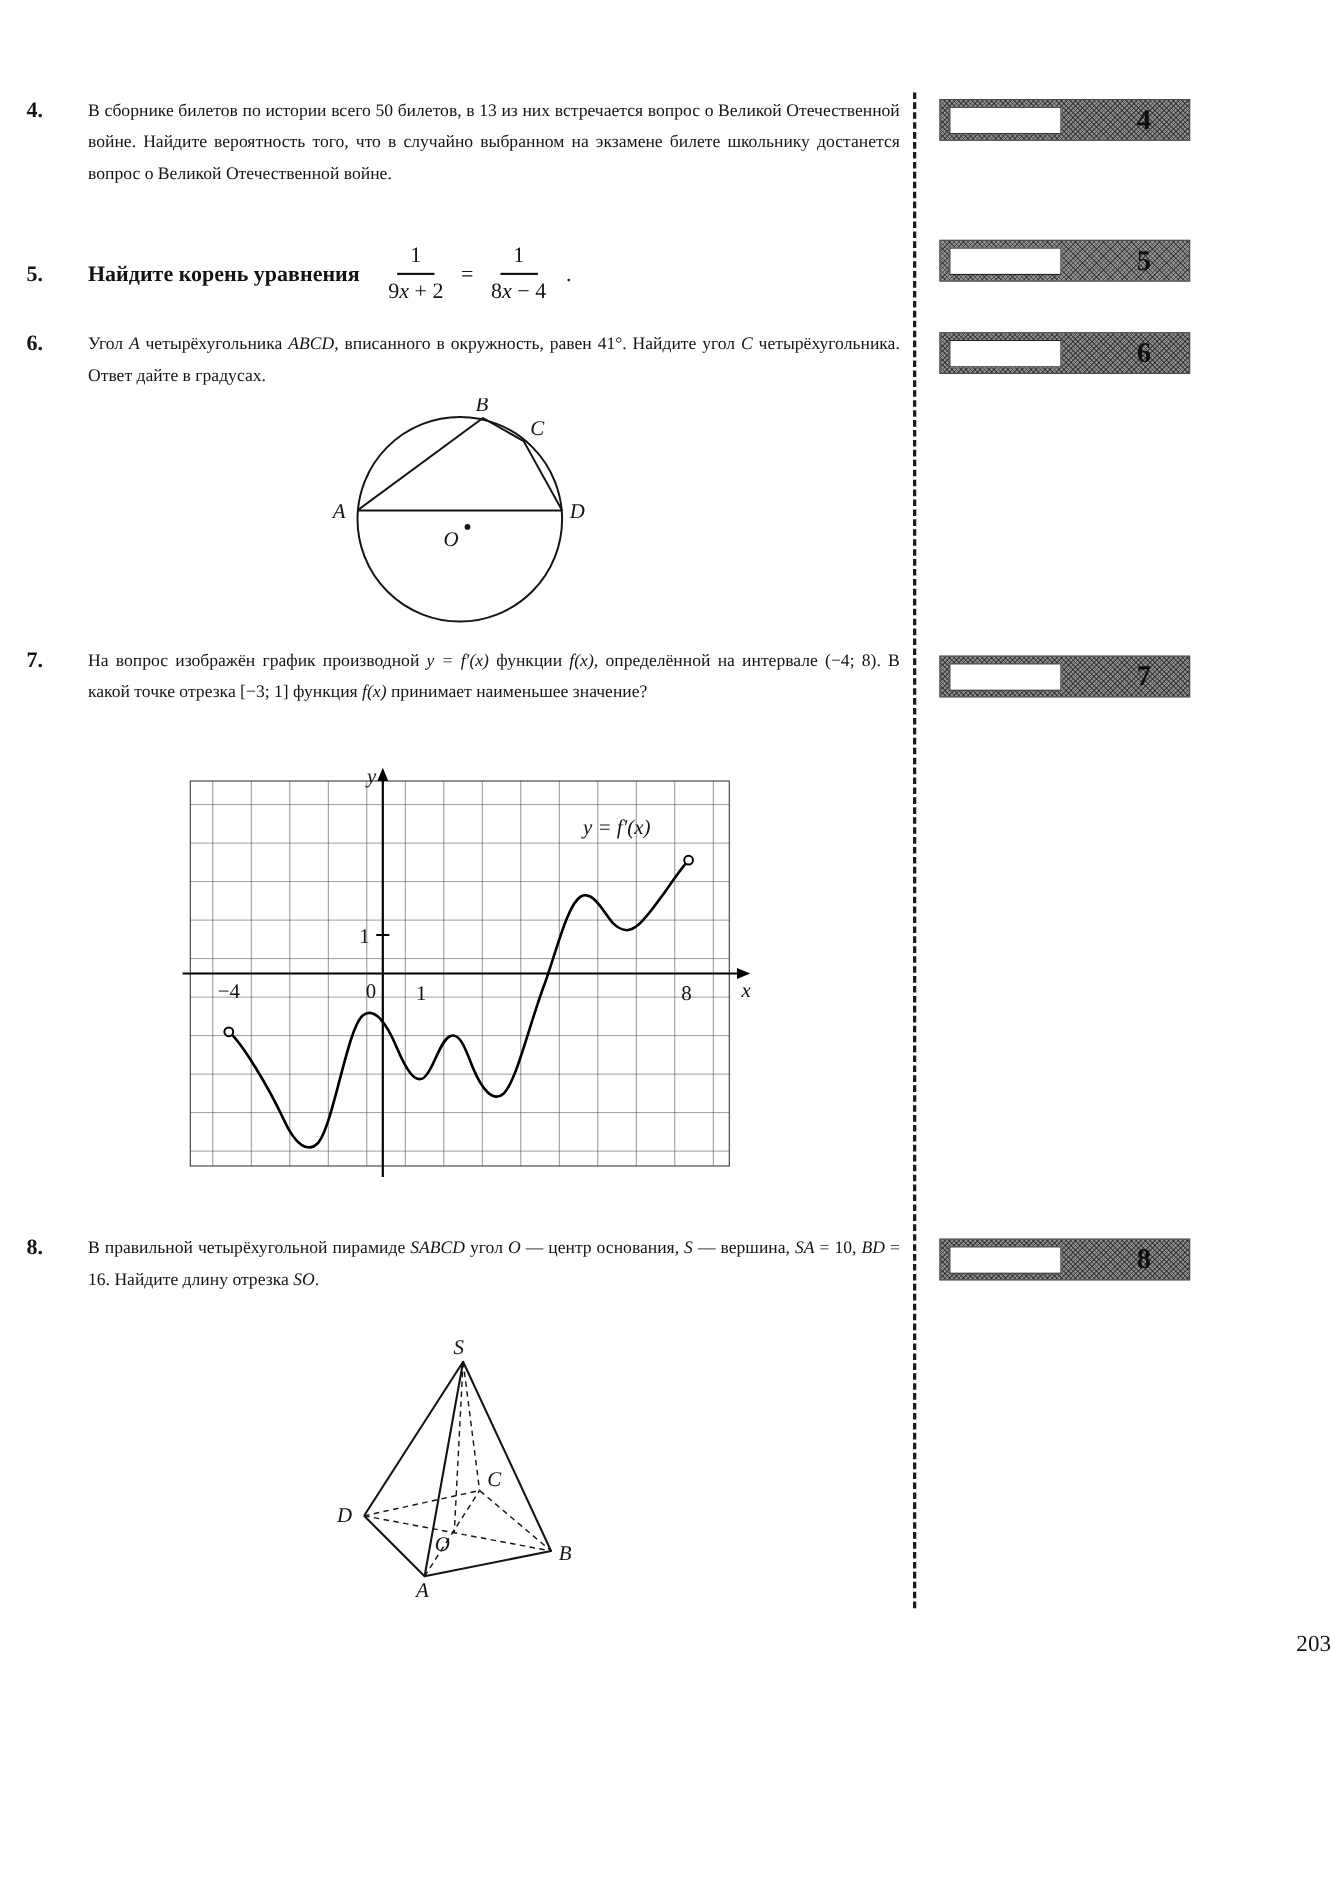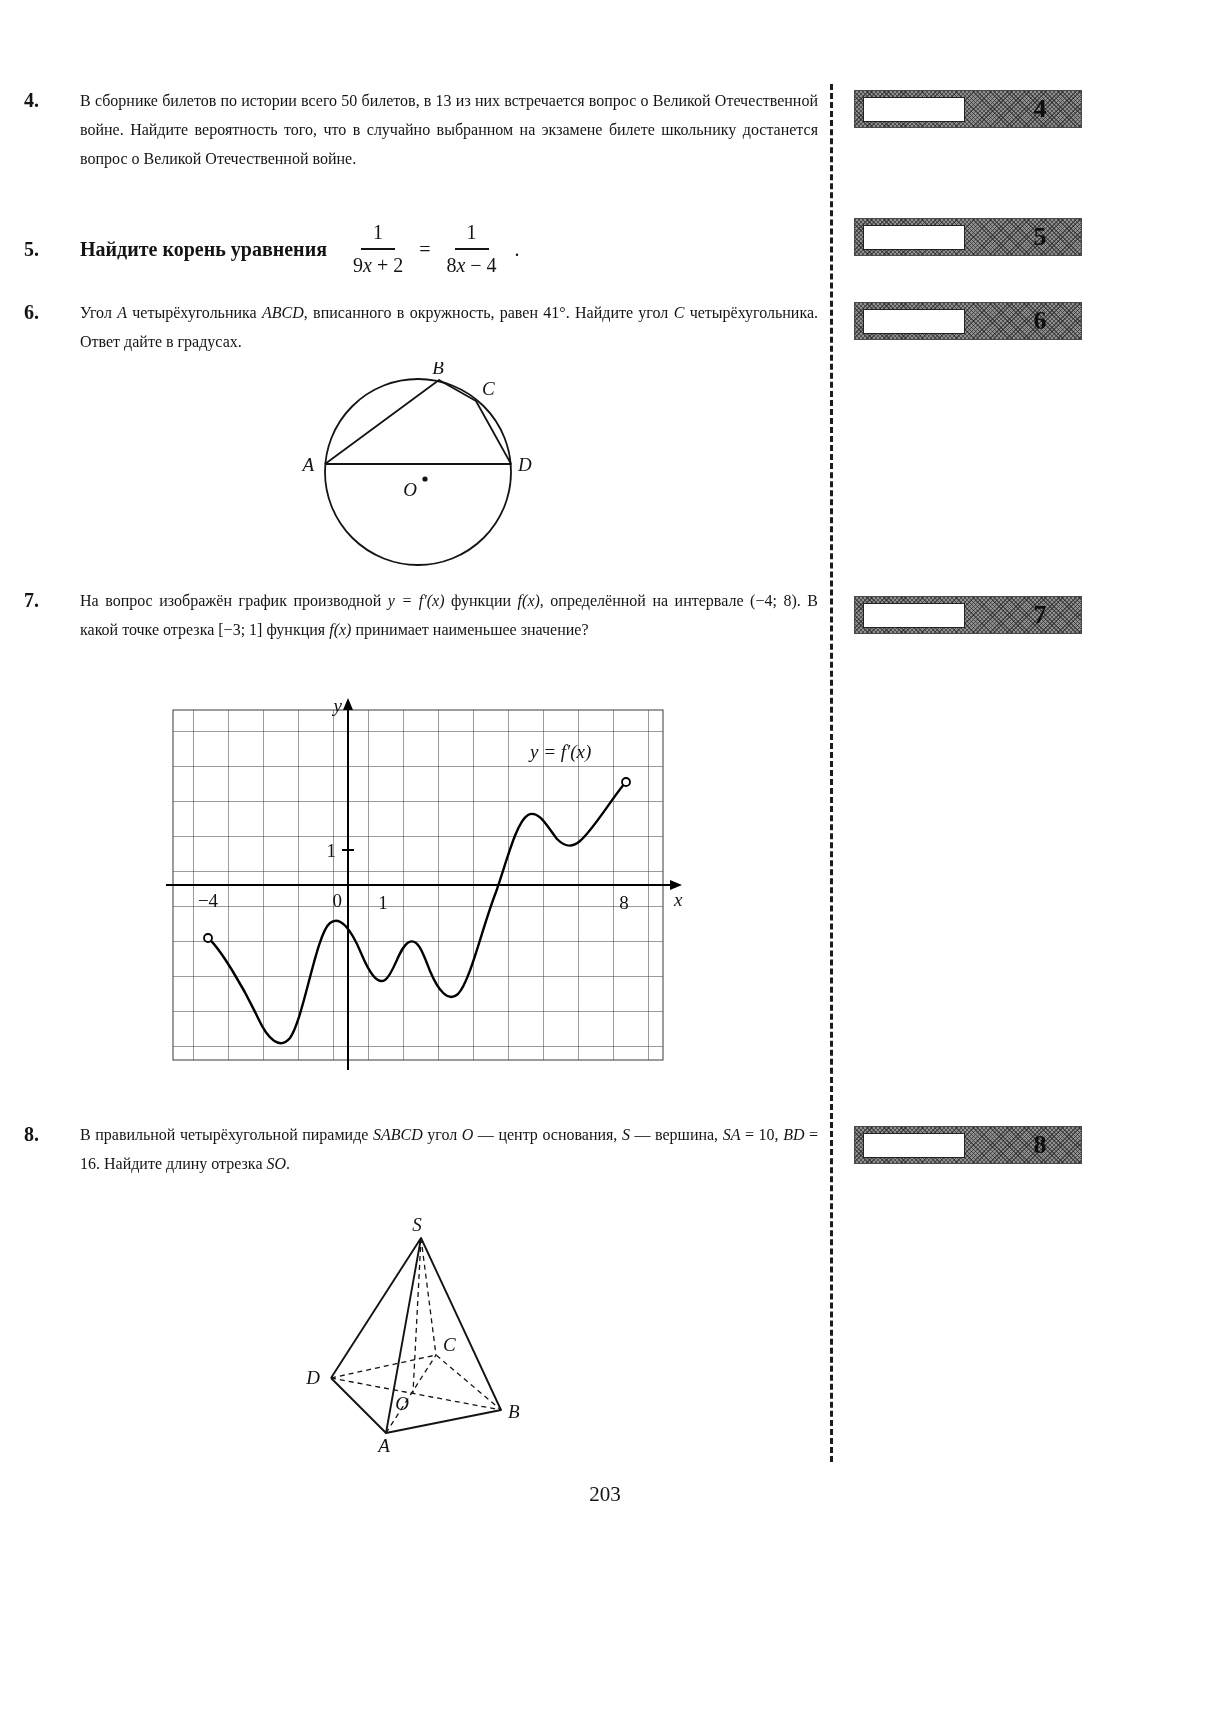--- a/index.html
+++ b/index.html
@@ -39,21 +39,21 @@
     border:1px solid #4a4a4a;
   }
   .answer-field {
     position:absolute; left:8px; top:6px; width:102px; height:25px;
     background:#ffffff; border:1px solid #222;
   }
   .answer-num {
     position:absolute; left:150px; top:3px; width:70px; text-align:center;
     font-weight:bold; font-size:26px; color:#0e0e0e;
   }
-  .page-number { position:absolute; left:0; top:1482px; width:100%; text-align:center; font-size:21px; }
+  .page-number { position:absolute; left:0; top:1482px; width:100%; text-align:right; font-size:21px; }
 </style>
 </head>
 <body>
 
 <div class="page">
 
   <div class="problem" style="top:86px">
     <div class="pnum">4.</div>
     <div class="ptext">В сборнике билетов по истории всего 50 билетов, в 13 из них встречается вопрос о Великой Отечественной войне. Найдите вероятность того, что в случайно выбранном на экзамене билете школьнику достанется вопрос о Великой Отечественной войне.</div>
   </div>

